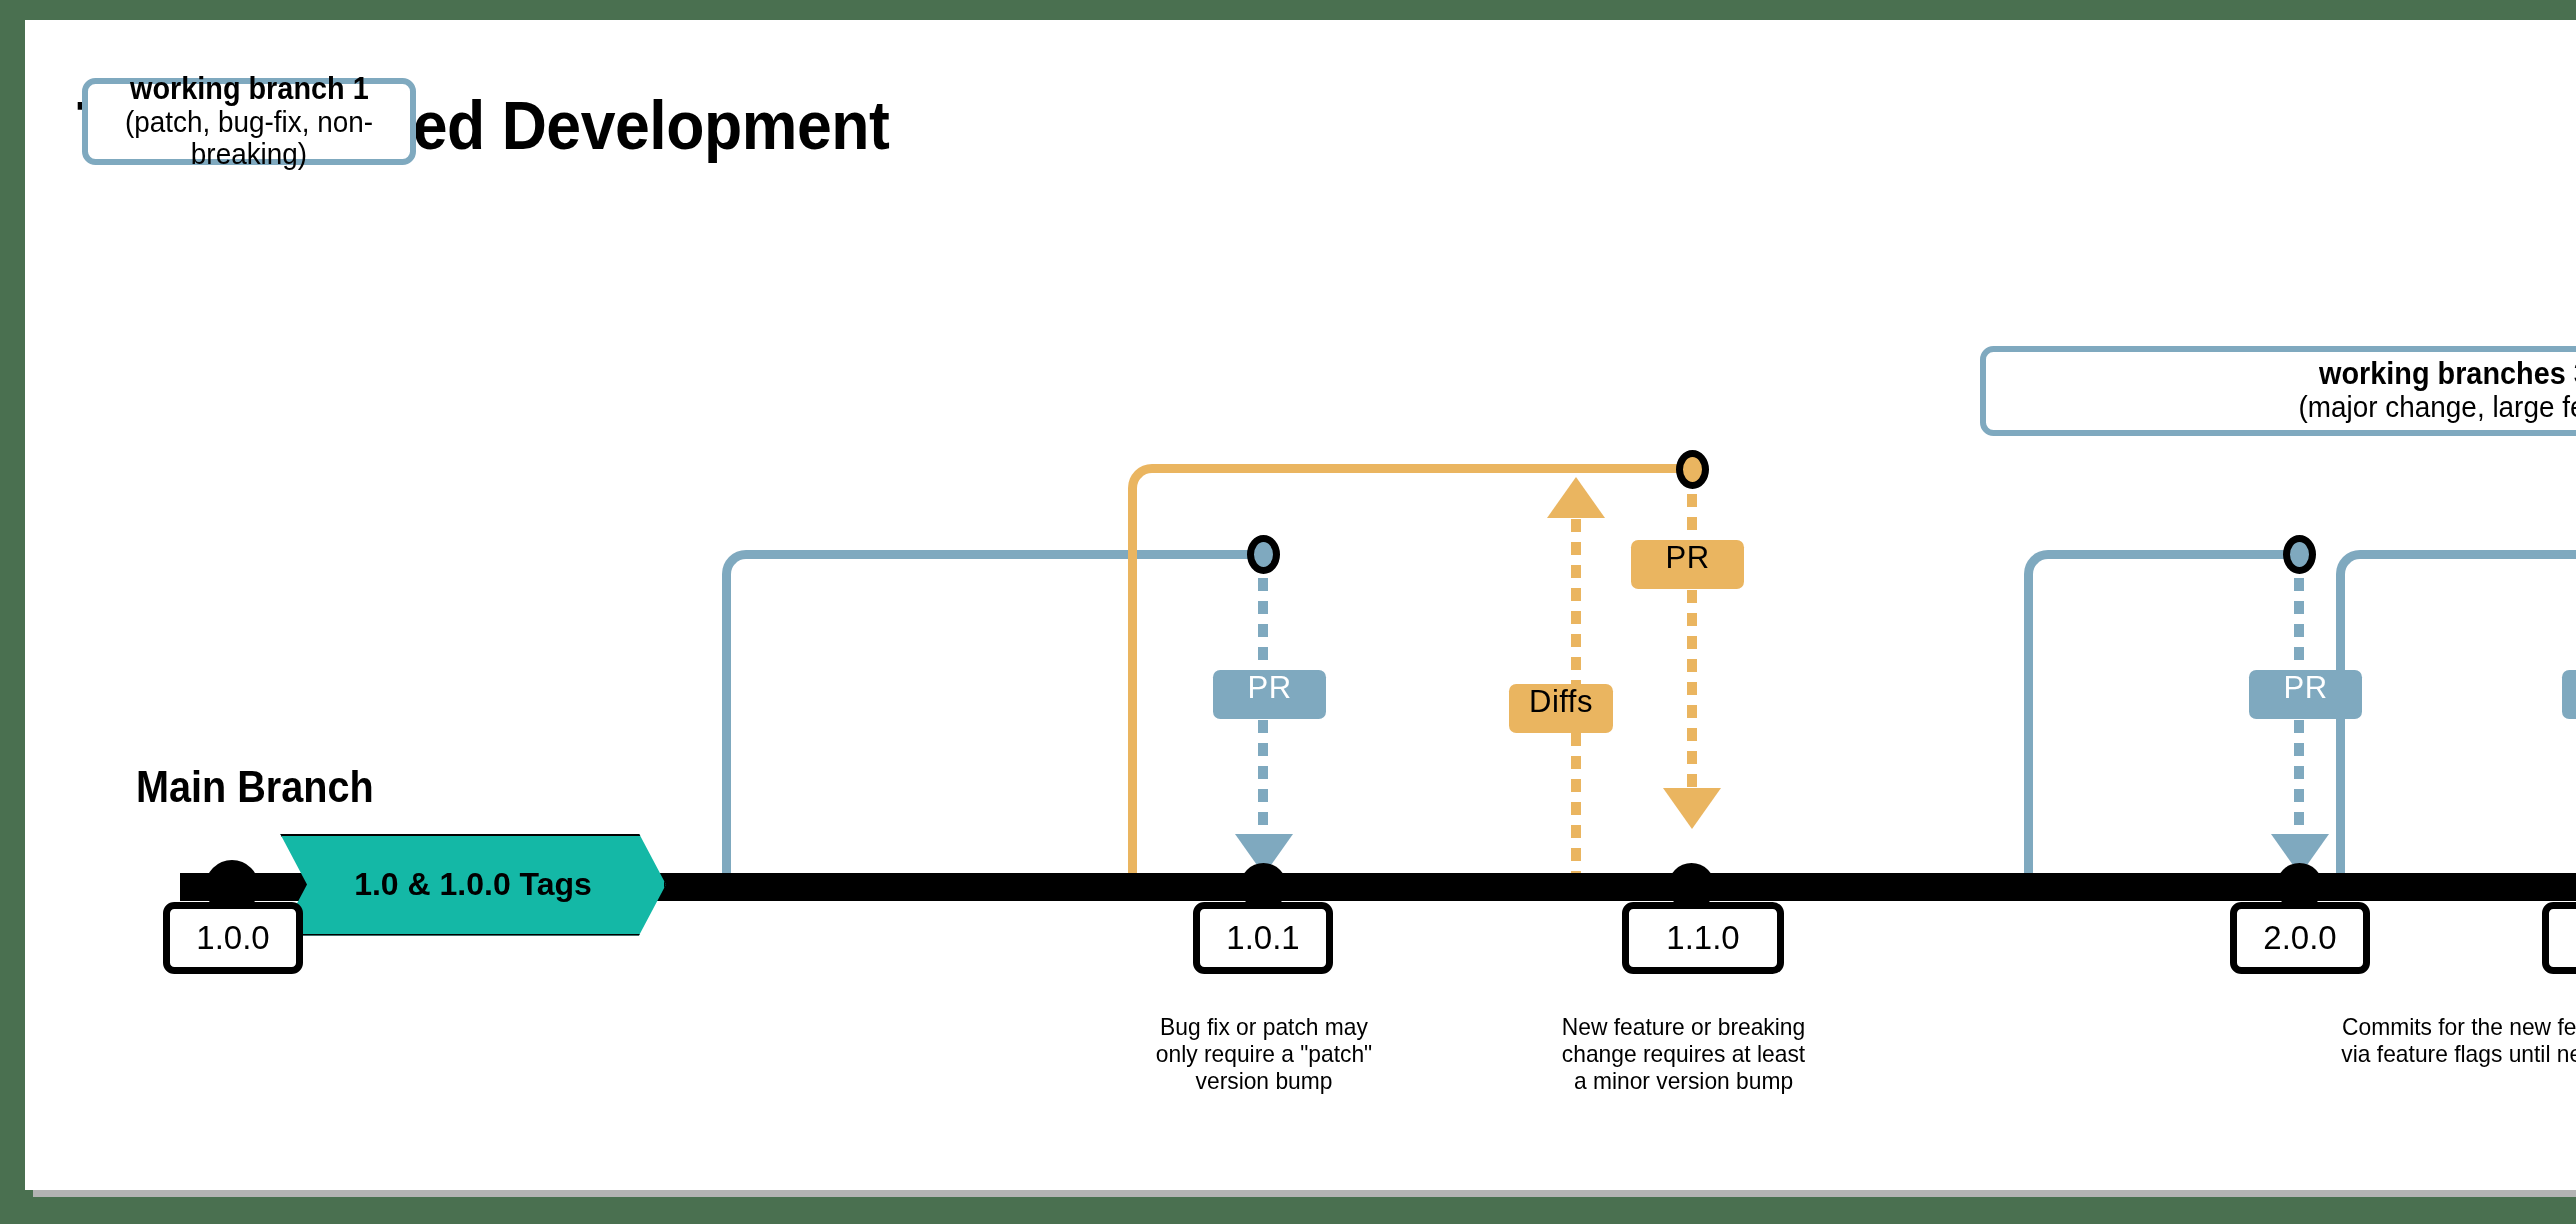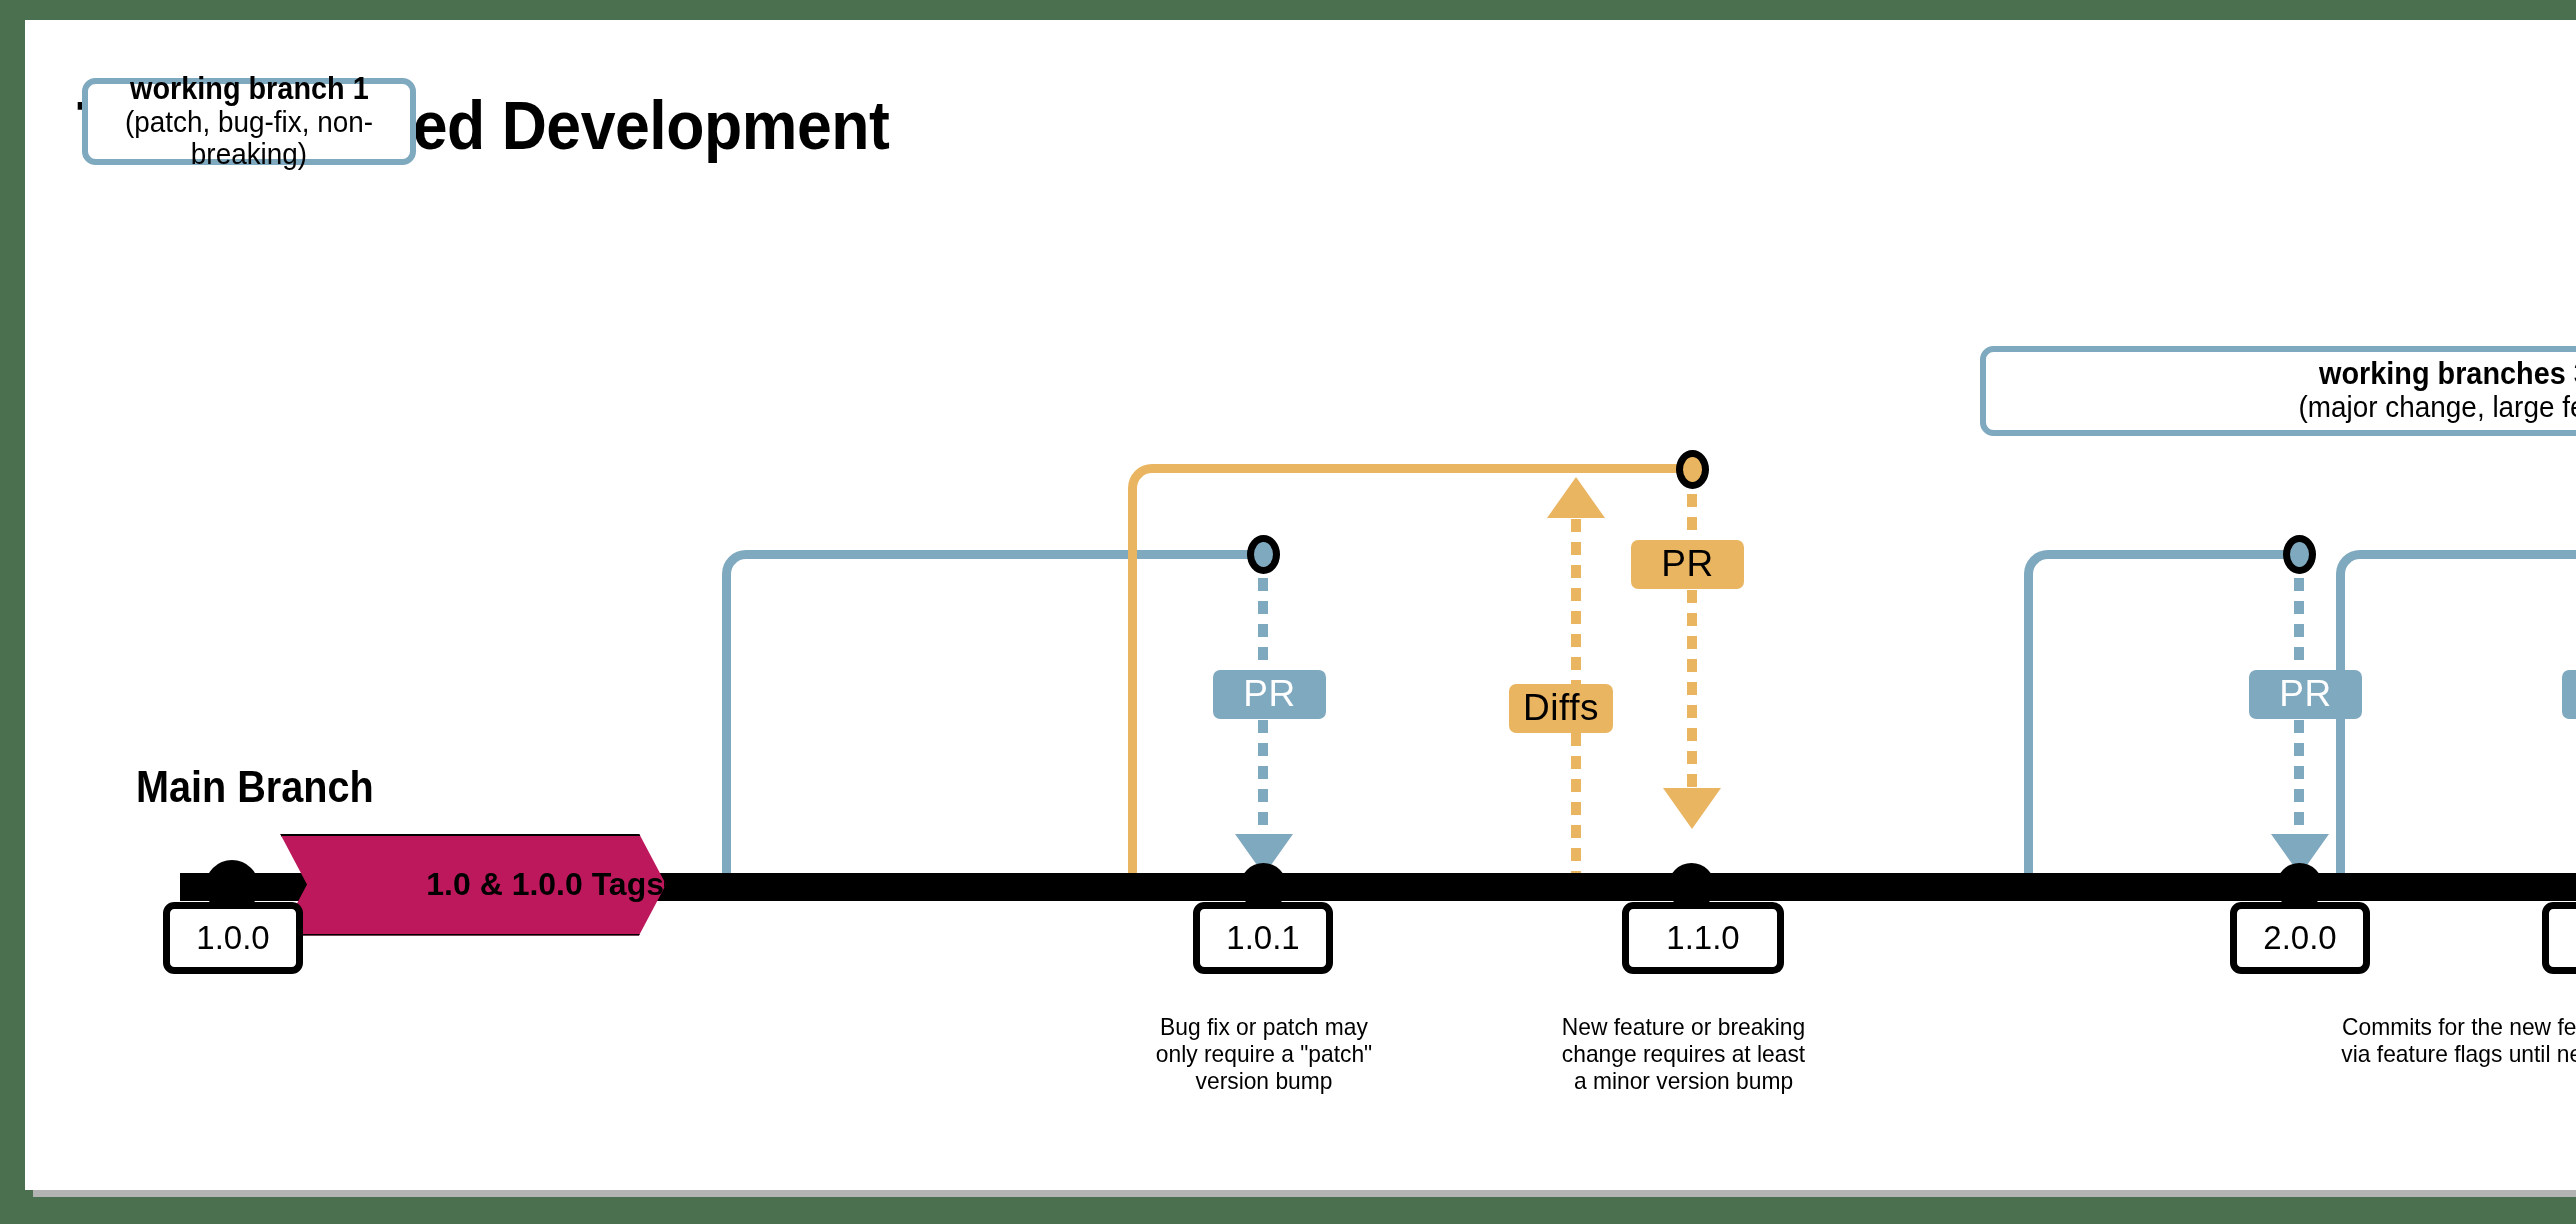--- a/index.html
+++ b/index.html
@@ -68,23 +68,23 @@
   }
   #trunk-start-dot{
     position:absolute;left:180px;top:840px;
     width:54px;height:54px;border-radius:50%;background:#000;
   }
 
   
   .tagbanner{
     position:absolute;
     box-sizing:border-box;
-    background:#be185d;
+    background:#14b8a6;
     border:2.1px solid #000;
-    display:flex;align-items:center;justify-content:flex-end;
+    display:flex;align-items:center;justify-content:center;
     color:#000;
     font-family:"Liberation Sans Narrow","Liberation Sans",sans-serif;
     font-weight:bold;
     white-space:nowrap;
     clip-path:polygon(0 0, calc(100% - 27px) 0, 100% 50%, calc(100% - 27px) 100%, 0 100%, 27px 50%);
   }
 
   
   .commit-dot{
     position:absolute;
@@ -151,22 +151,22 @@
     position:absolute;width:0;height:0;
     border-left:29px solid transparent;
     border-right:29px solid transparent;
     border-bottom:41px solid #eab560;
   }
 
   .prchip{
     position:absolute;
     box-sizing:border-box;
     background:#7fa9bf;border-radius:7.2px;
-    display:flex;align-items:center;justify-content:center;
-    color:#ffffff;font-size:37px;
+    display:flex;align-items:flex-start;justify-content:center;
+    color:#ffffff;font-size:31px;
     font-family:"Liberation Sans",sans-serif;
     white-space:nowrap;letter-spacing:0.5px;
   }
   .prchip.orange{background:#eab560;color:#000;}
 
   
   .caption{
     position:absolute;
     text-align:center;line-height:1.13;
     color:#000;font-size:24px;

